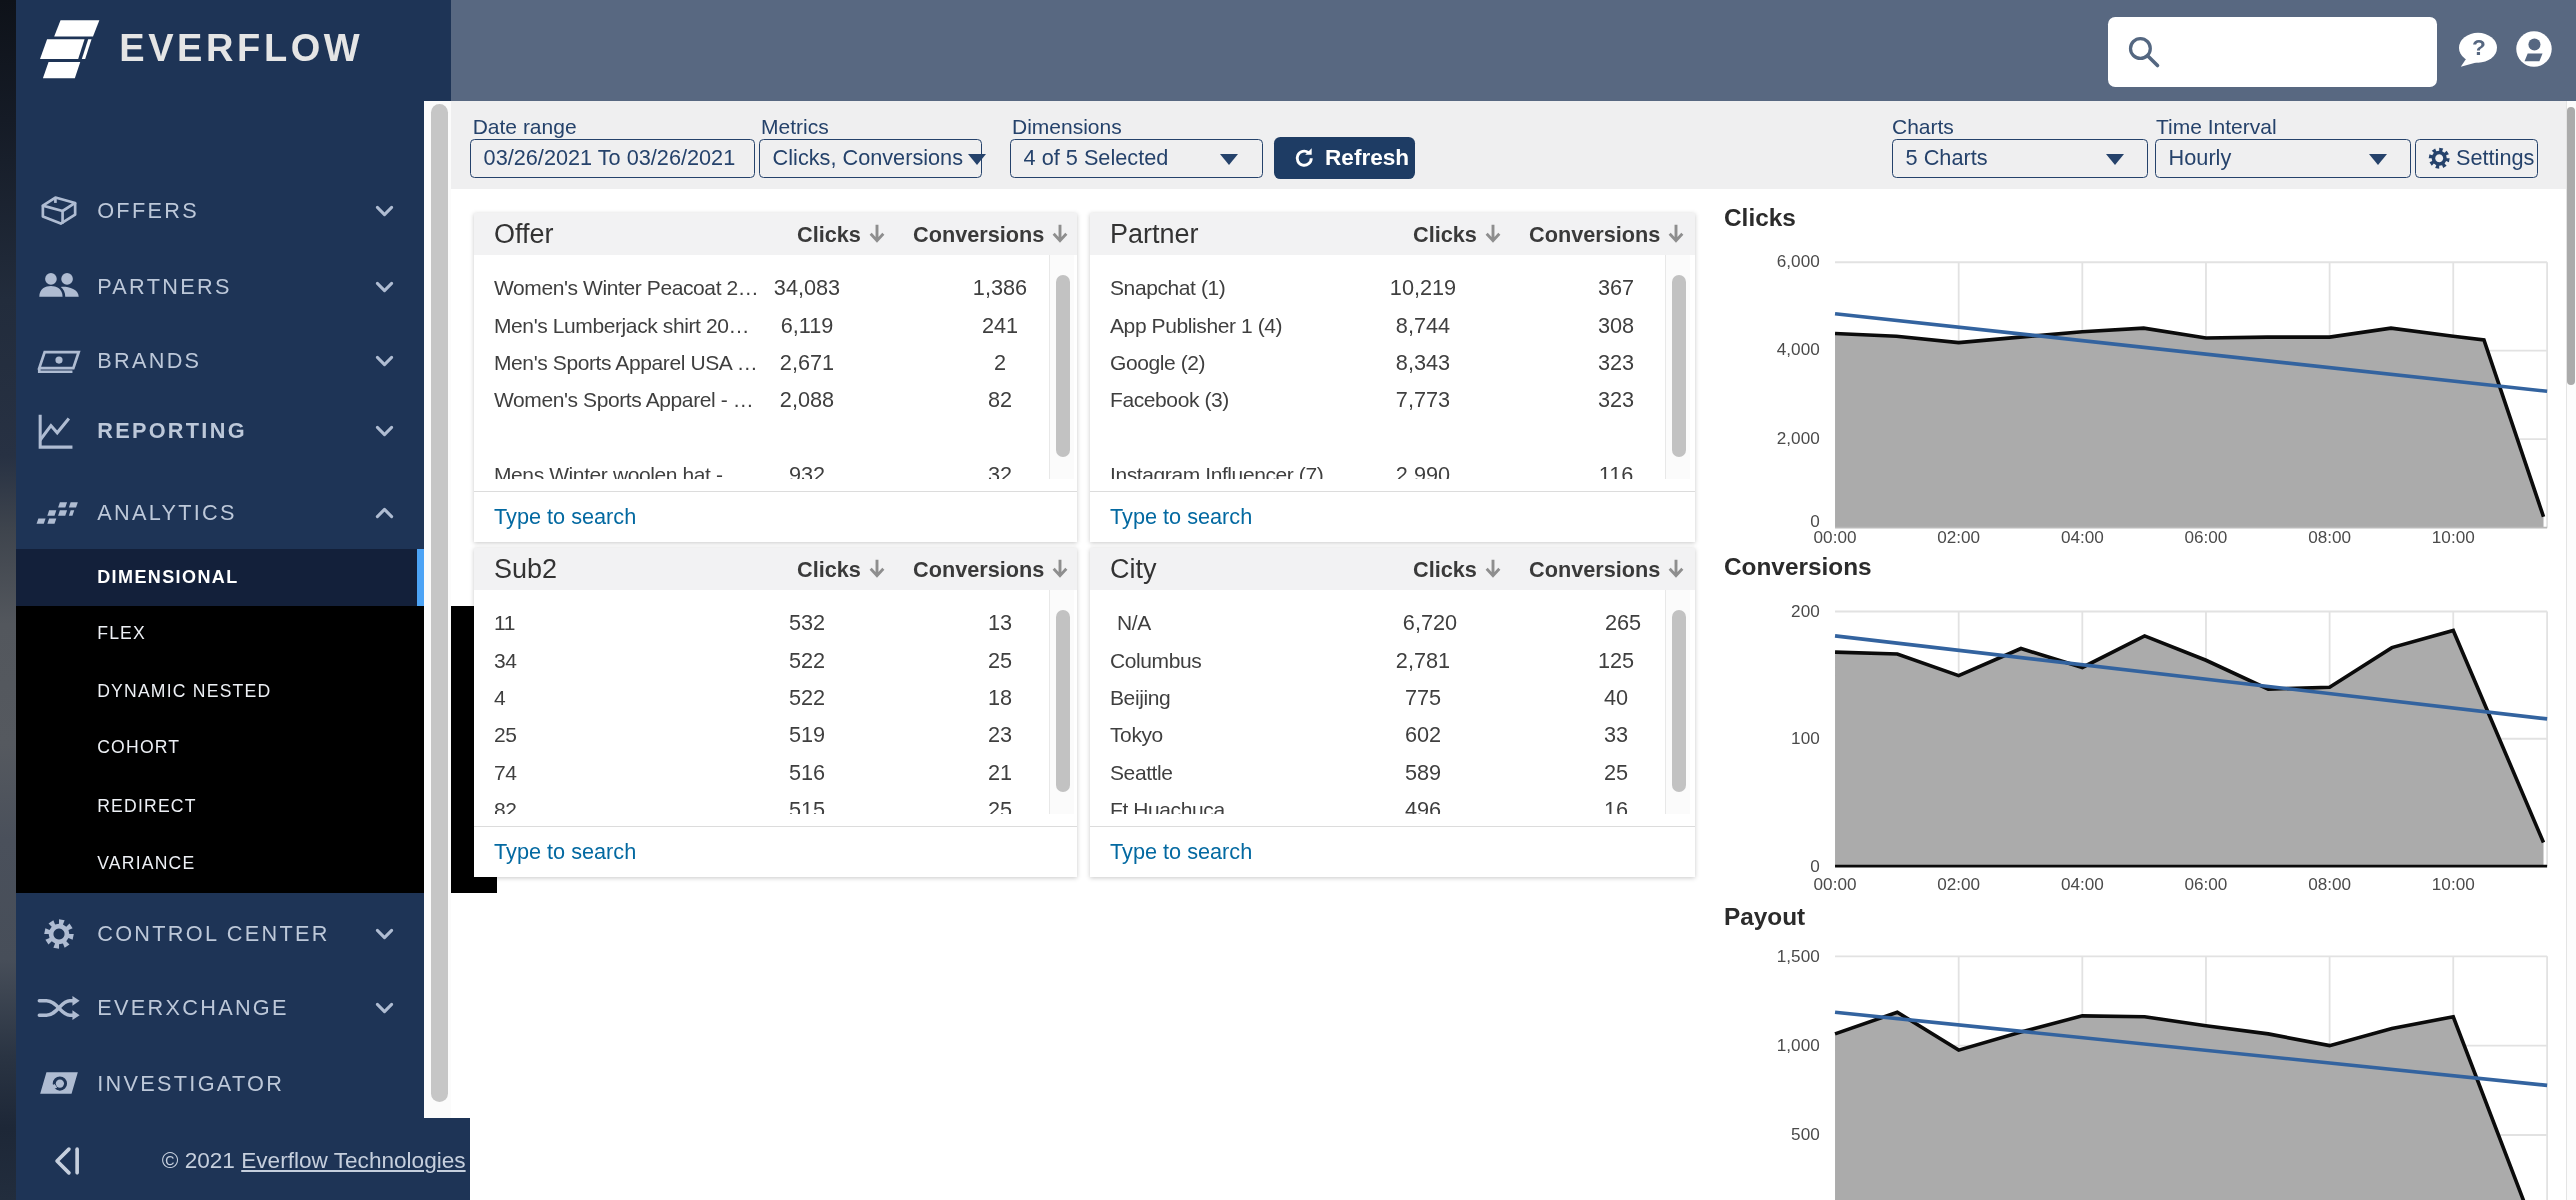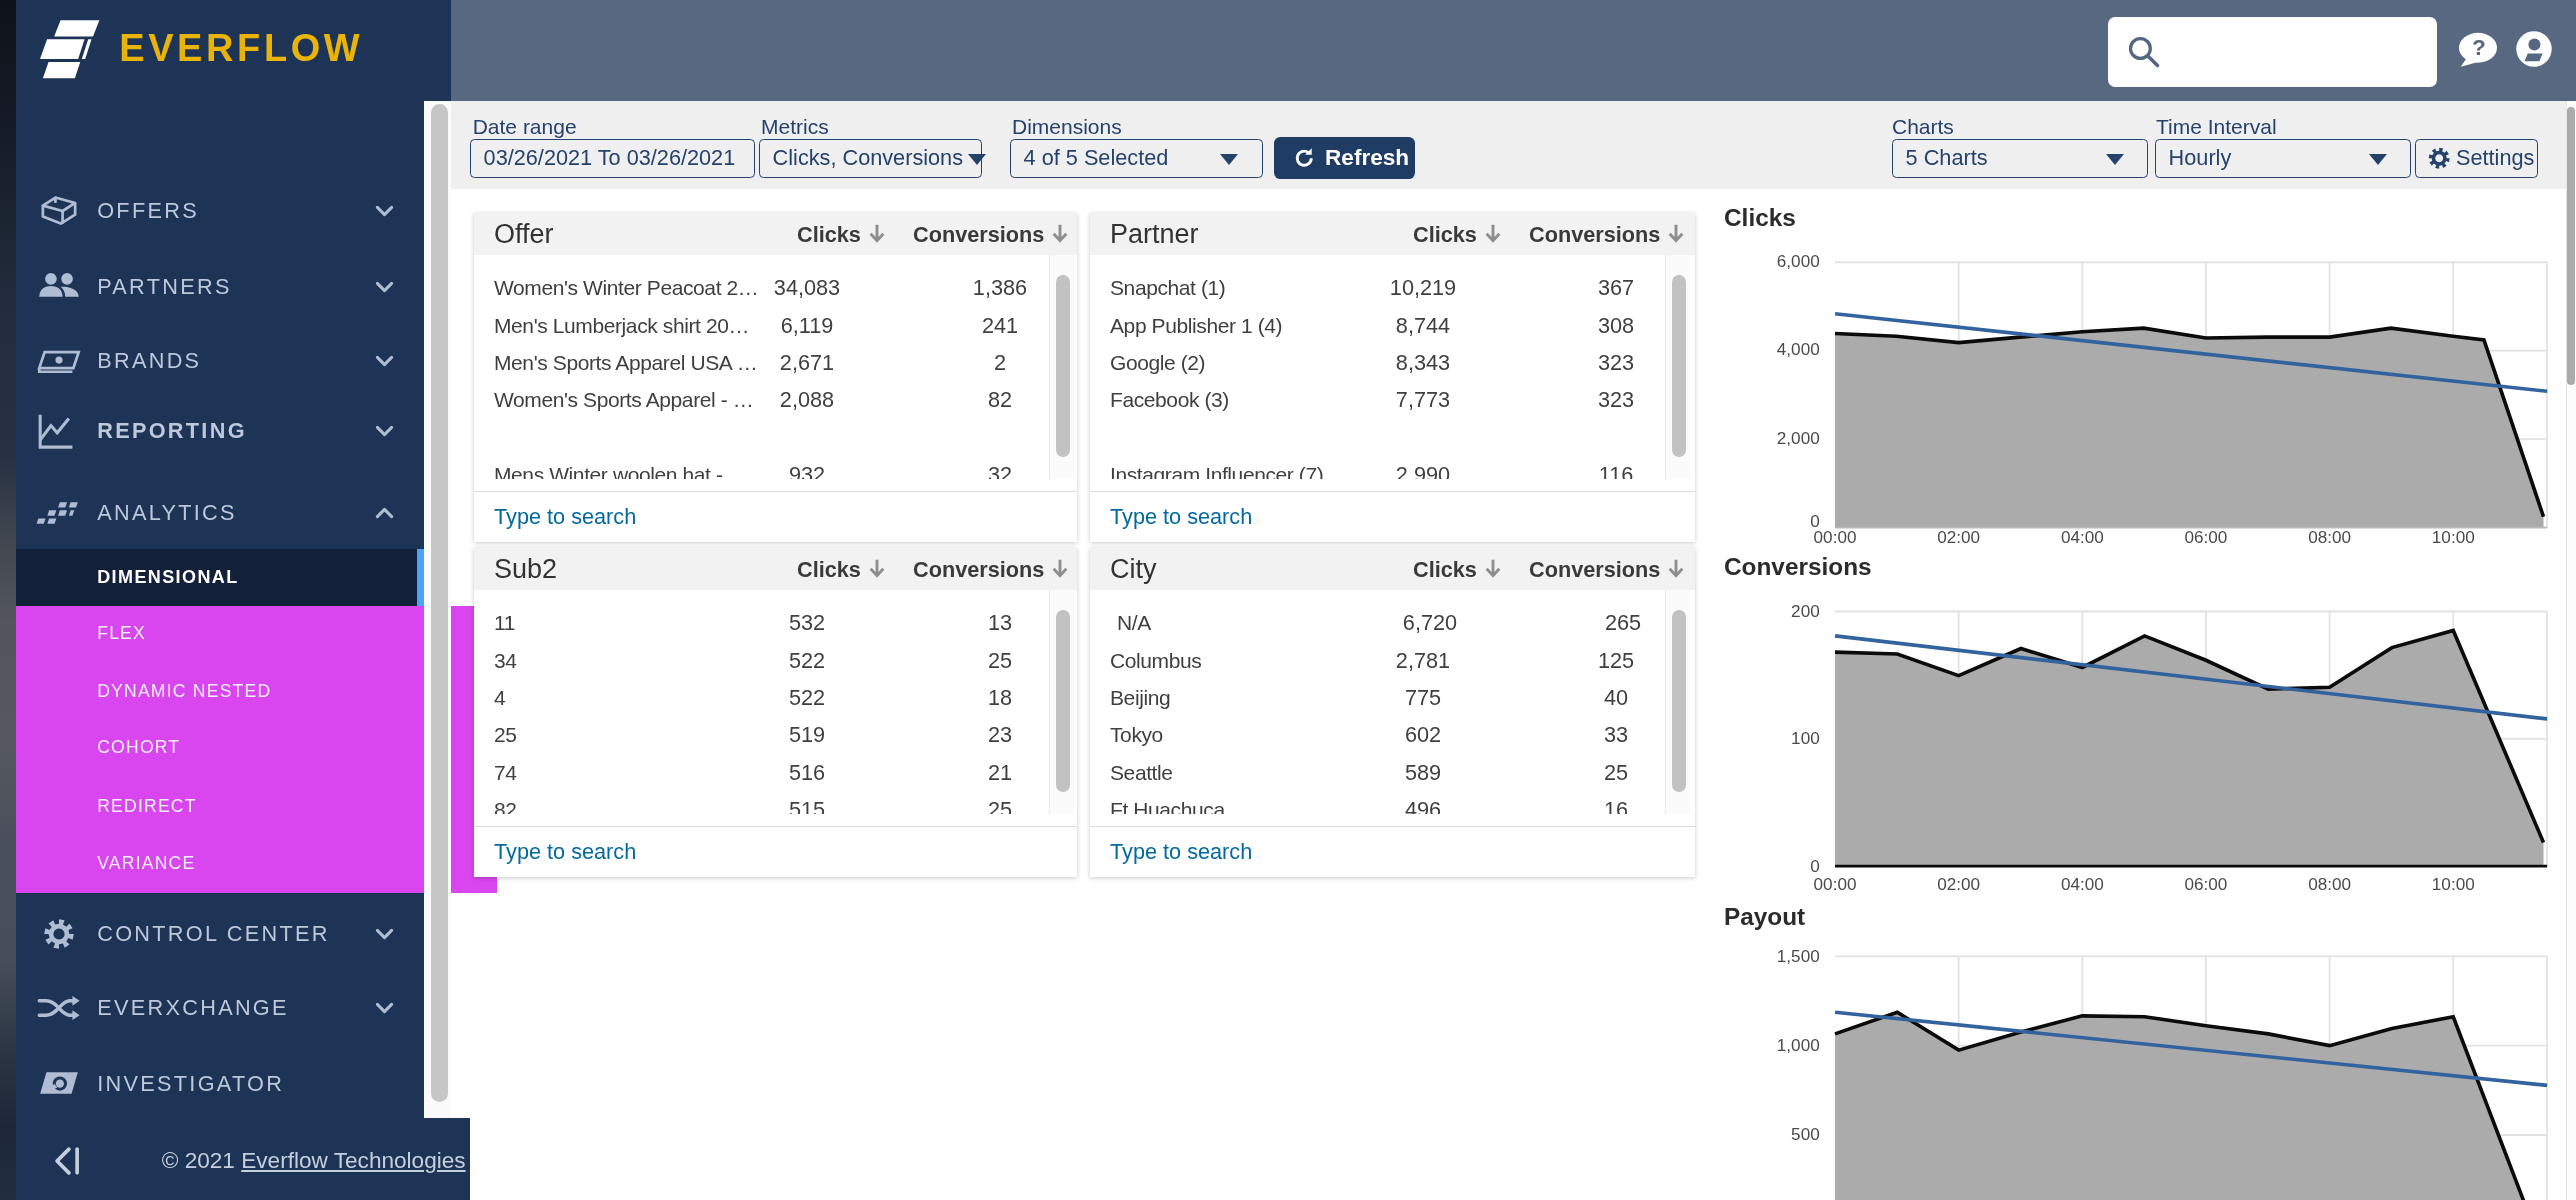--- a/index.html
+++ b/index.html
@@ -16,21 +16,21 @@
 #sidebar { left:16.2px; top:0; width:408px; height:1200px; background:#1E3456; }
 .mitem { position:absolute; left:0; width:408px; height:76px; }
 .mlabel { position:absolute; left:81px; top:50%; transform:translateY(-50%);
   font-size:21.7px; letter-spacing:2.3px; color:#BDC8D9; }
 .micon { position:absolute; left:17px; top:50%; transform:translateY(-50%); width:52px; height:40px; }
 .mchev { position:absolute; left:356px; top:50%; transform:translateY(-50%); width:25px; height:25px; }
 #active-row { left:0; top:549px; width:408px; height:57px; background:#13203A; }
 #active-bar { left:401px; top:549px; width:7.2px; height:57px; background:#4CA3F5; }
 #active-label { left:81px; top:549px; height:57px; line-height:57px; font-size:18px;
   letter-spacing:1.4px; color:#FFFFFF; font-weight:bold; }
-#submenu { left:0; top:606px; width:481px; height:287px; background:#d946ef;padding-left:26px; }
+#submenu { left:0; top:606px; width:481px; height:287px; background:#000000;padding-left:26px; }
 .sitem { position:absolute; left:81px; width:325px; font-size:17.6px; letter-spacing:1.2px; color:#EDF0F5; }
 
 #sfooter { left:16.2px; top:1118px; width:454px; height:82px; background:#1E3456; }
 #sfooter .copy { position:absolute; left:135px; top:30px; width:325px; text-align:center; white-space:nowrap;
   font-size:22.6px; color:#C6CFDD; }
 #sfooter .copy u { text-decoration:underline; }
 
 
 #sb-track { left:424px; top:101px; width:27px; height:1017px; background:#FBFBFB; }
 #sb-thumb { left:431px; top:104px; width:17px; height:998px; background:#C6C6C6; border-radius:9px; }
@@ -77,21 +77,21 @@
   <div id="sidebar" class="abs">
 
     <svg class="abs" style="left:23.5px; top:19px;" width="60" height="60" viewBox="0 0 66 66">
       <g fill="#FFFFFF">
         <path d="M22.6 1.4 L65.3 1.4 L58.3 19.3 L15.6 19.3 Z"></path>
         <path d="M7.8 22.4 L49 22.4 L42 44.1 L0 44.1 Z"></path>
         <path d="M53 22.4 L56.7 22.4 L49.7 44.1 L46 44.1 Z"></path>
         <path d="M9.4 47.2 L44.3 47.2 L38.3 65.1 L3.2 65.1 Z"></path>
       </g>
     </svg>
-    <div class="abs" style="left:103px; top:27px; font-size:38px; font-weight:bold; color:#eab308; letter-spacing:3.6px;">EVERFLOW</div>
+    <div class="abs" style="left:103px; top:27px; font-size:38px; font-weight:bold; color:#e5e5e5; letter-spacing:3.6px;">EVERFLOW</div>
 
     <div class="mitem" style="top:173px;">
       <svg class="micon" viewBox="0 0 58 44">
           <g fill="none" stroke="#AFBCD2" stroke-width="3" stroke-linejoin="round">
         <path d="M11 16 L25 7 L47 13 L33 22 Z"></path>
         <path d="M11 16 L11 28 L31 36 L47 26 L47 13"></path>
         <path d="M33 22 L33 36"></path>
         <path d="M25 7 L25 13"></path>
       </g>
         </svg>

